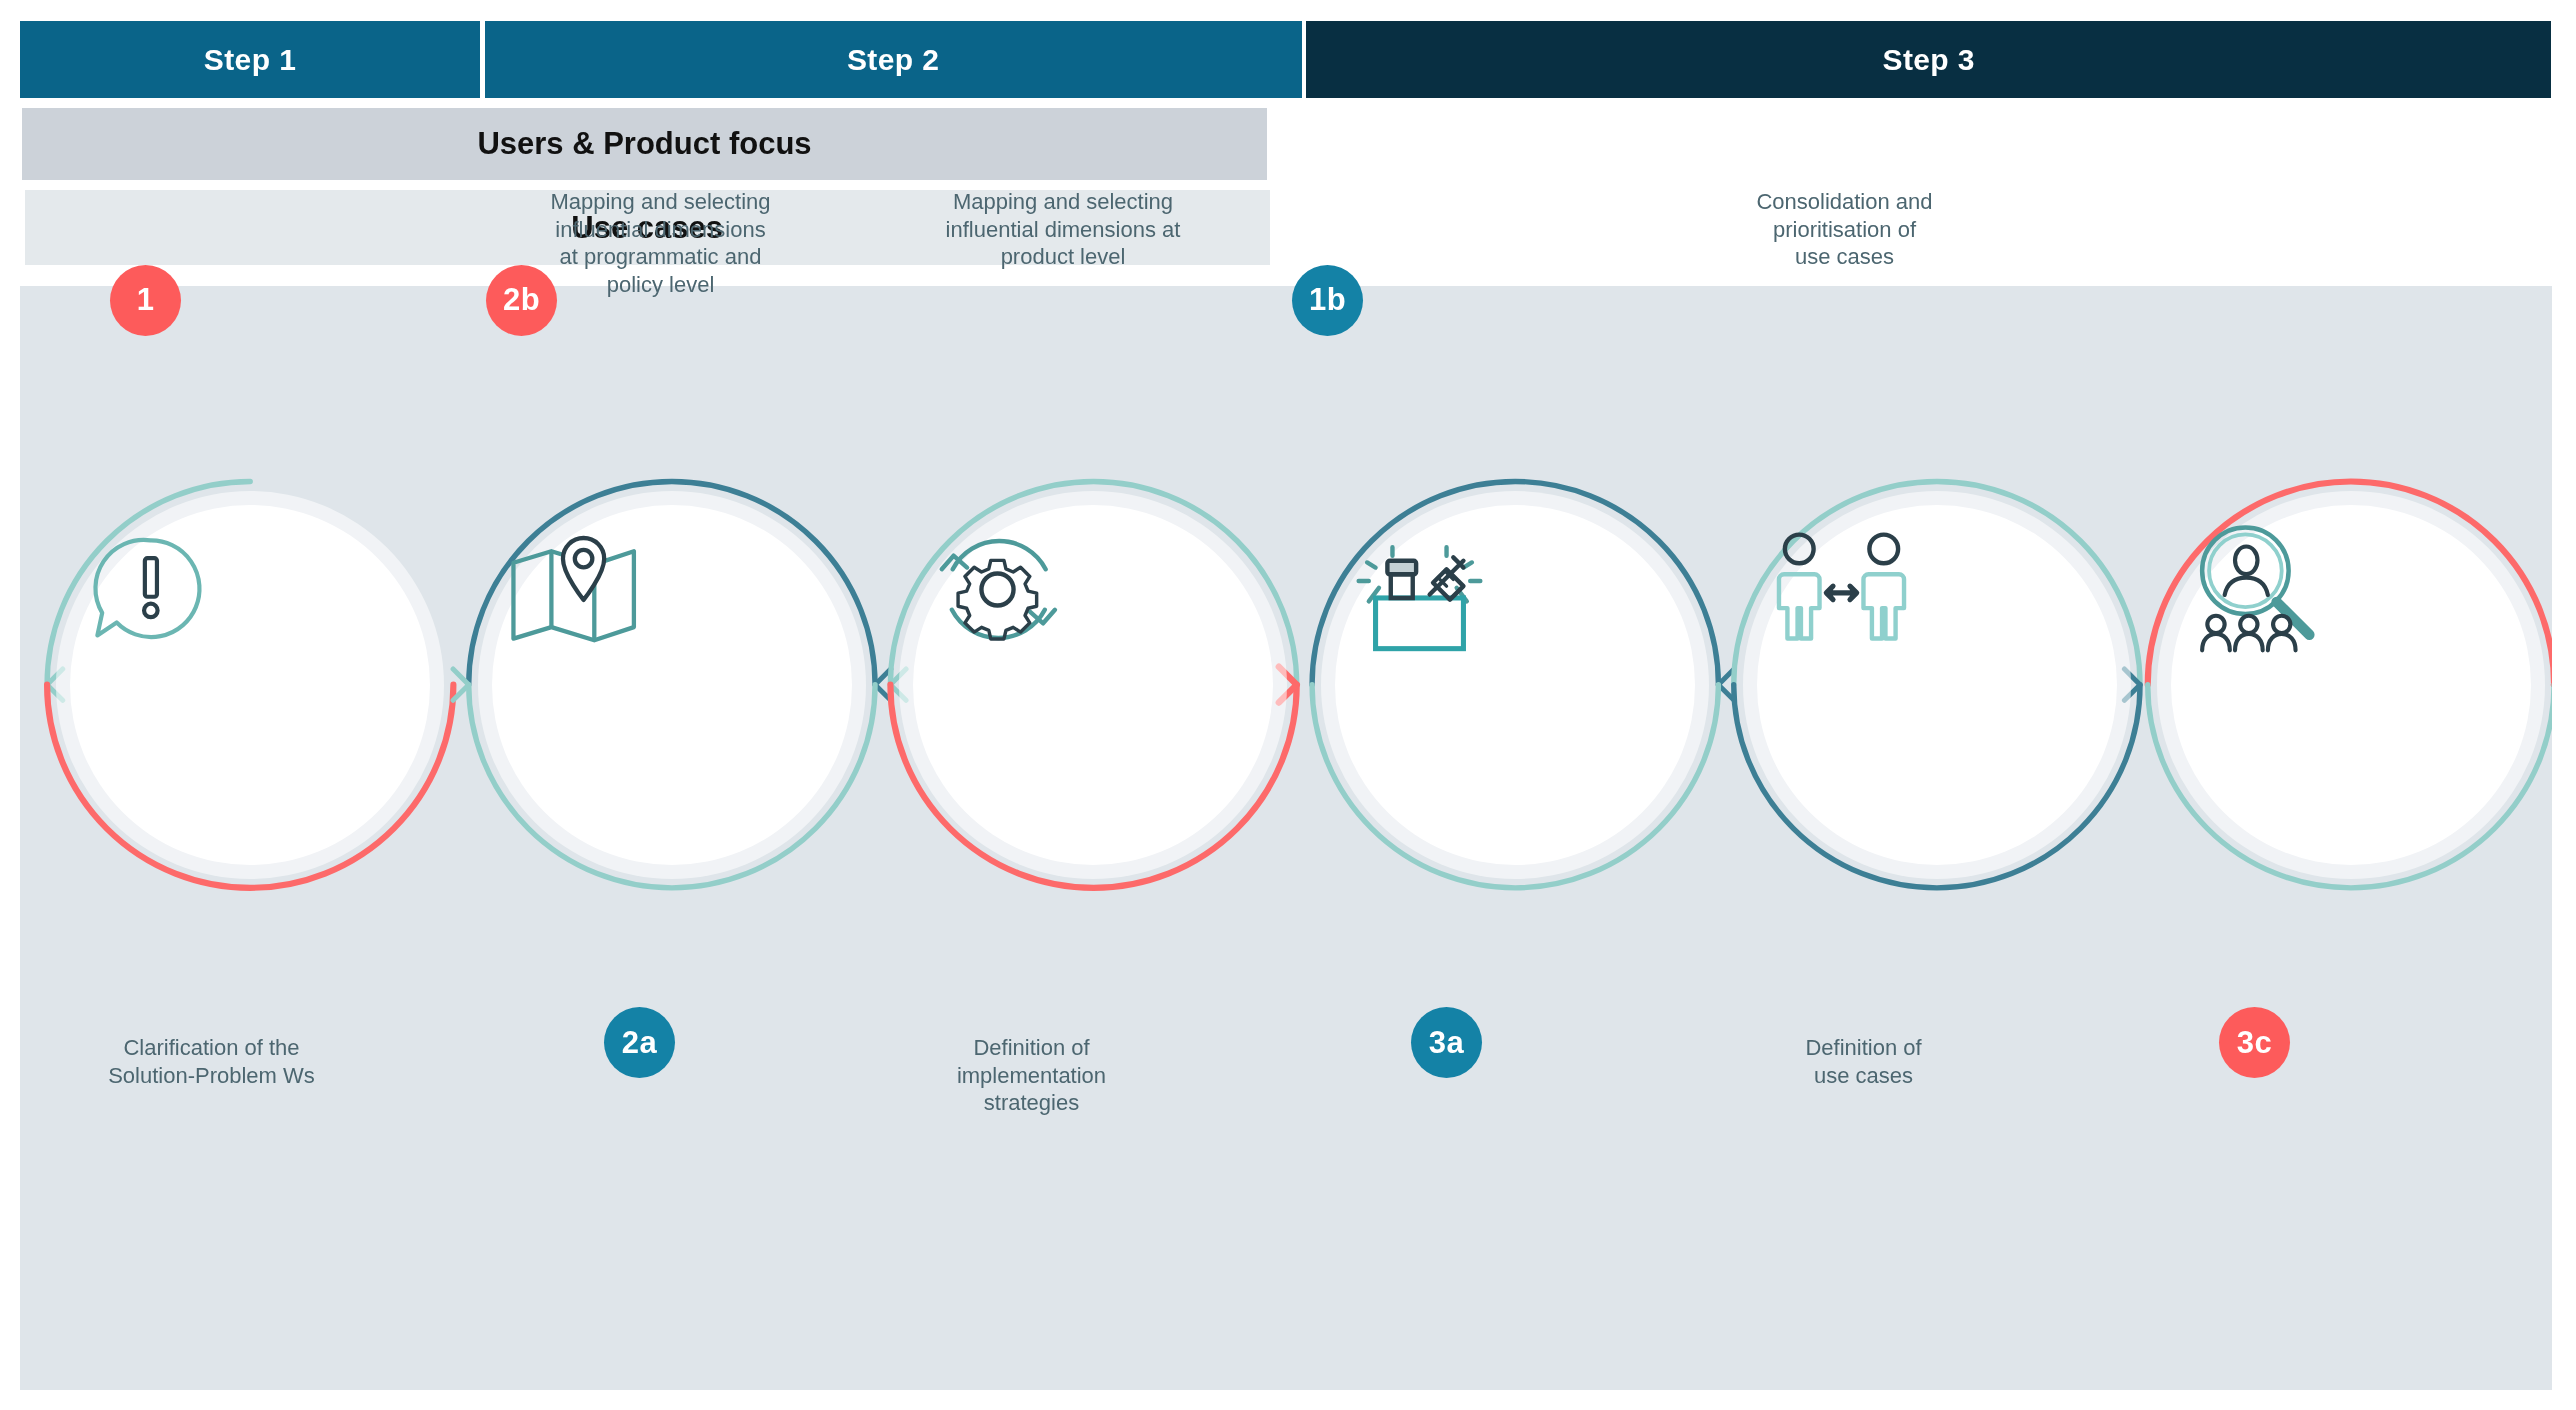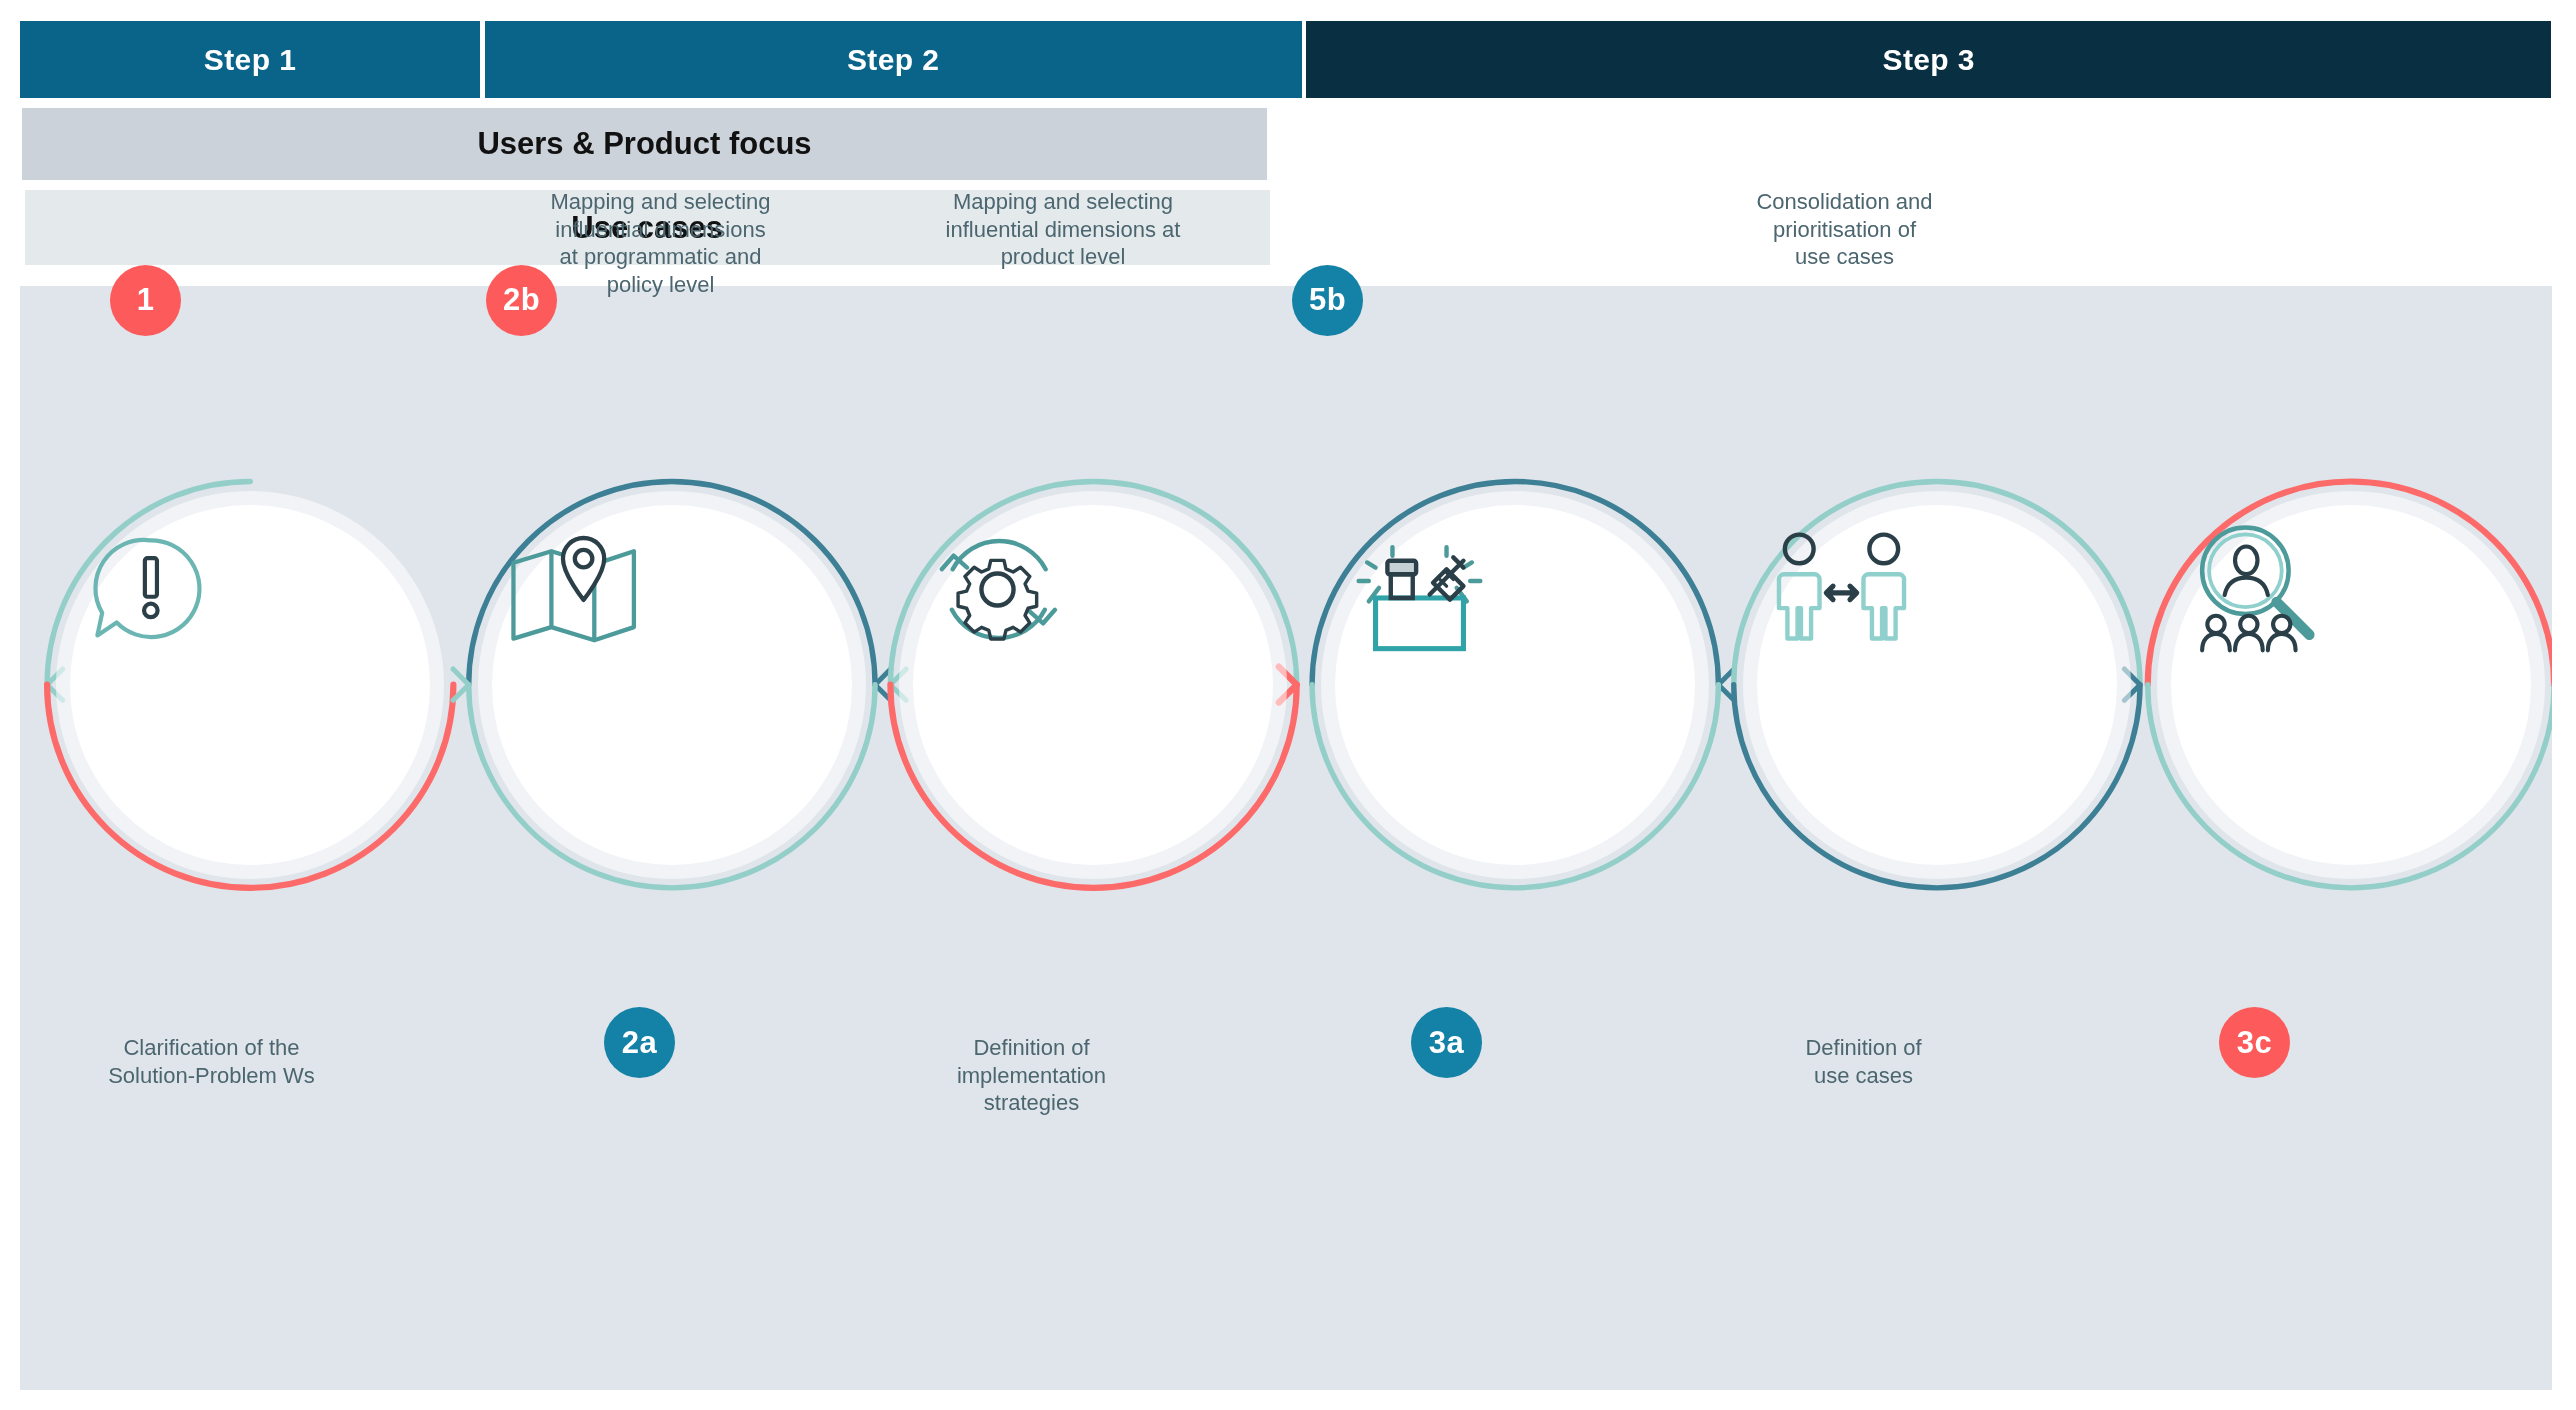--- a/index.html
+++ b/index.html
@@ -230,21 +230,21 @@
         </span>
       </div>
 
       <div class="badge red" style="left:90px;top:-21.5px;">
         <span>1</span>
       </div>
       <div class="badge red" style="left:466px;top:-21.5px;">
         <span>2b</span>
       </div>
       <div class="badge blue" style="left:1272px;top:-21.5px;">
-        <span>5b</span>
+        <span>1b</span>
       </div>
 
       <div class="badge blue" style="left:584px;top:721px;">
         <span>2a</span>
       </div>
       <div class="badge blue" style="left:1391px;top:721px;">
         <span>3a</span>
       </div>
       <div class="badge red" style="left:2199px;top:721px;">
         <span>3c</span>

